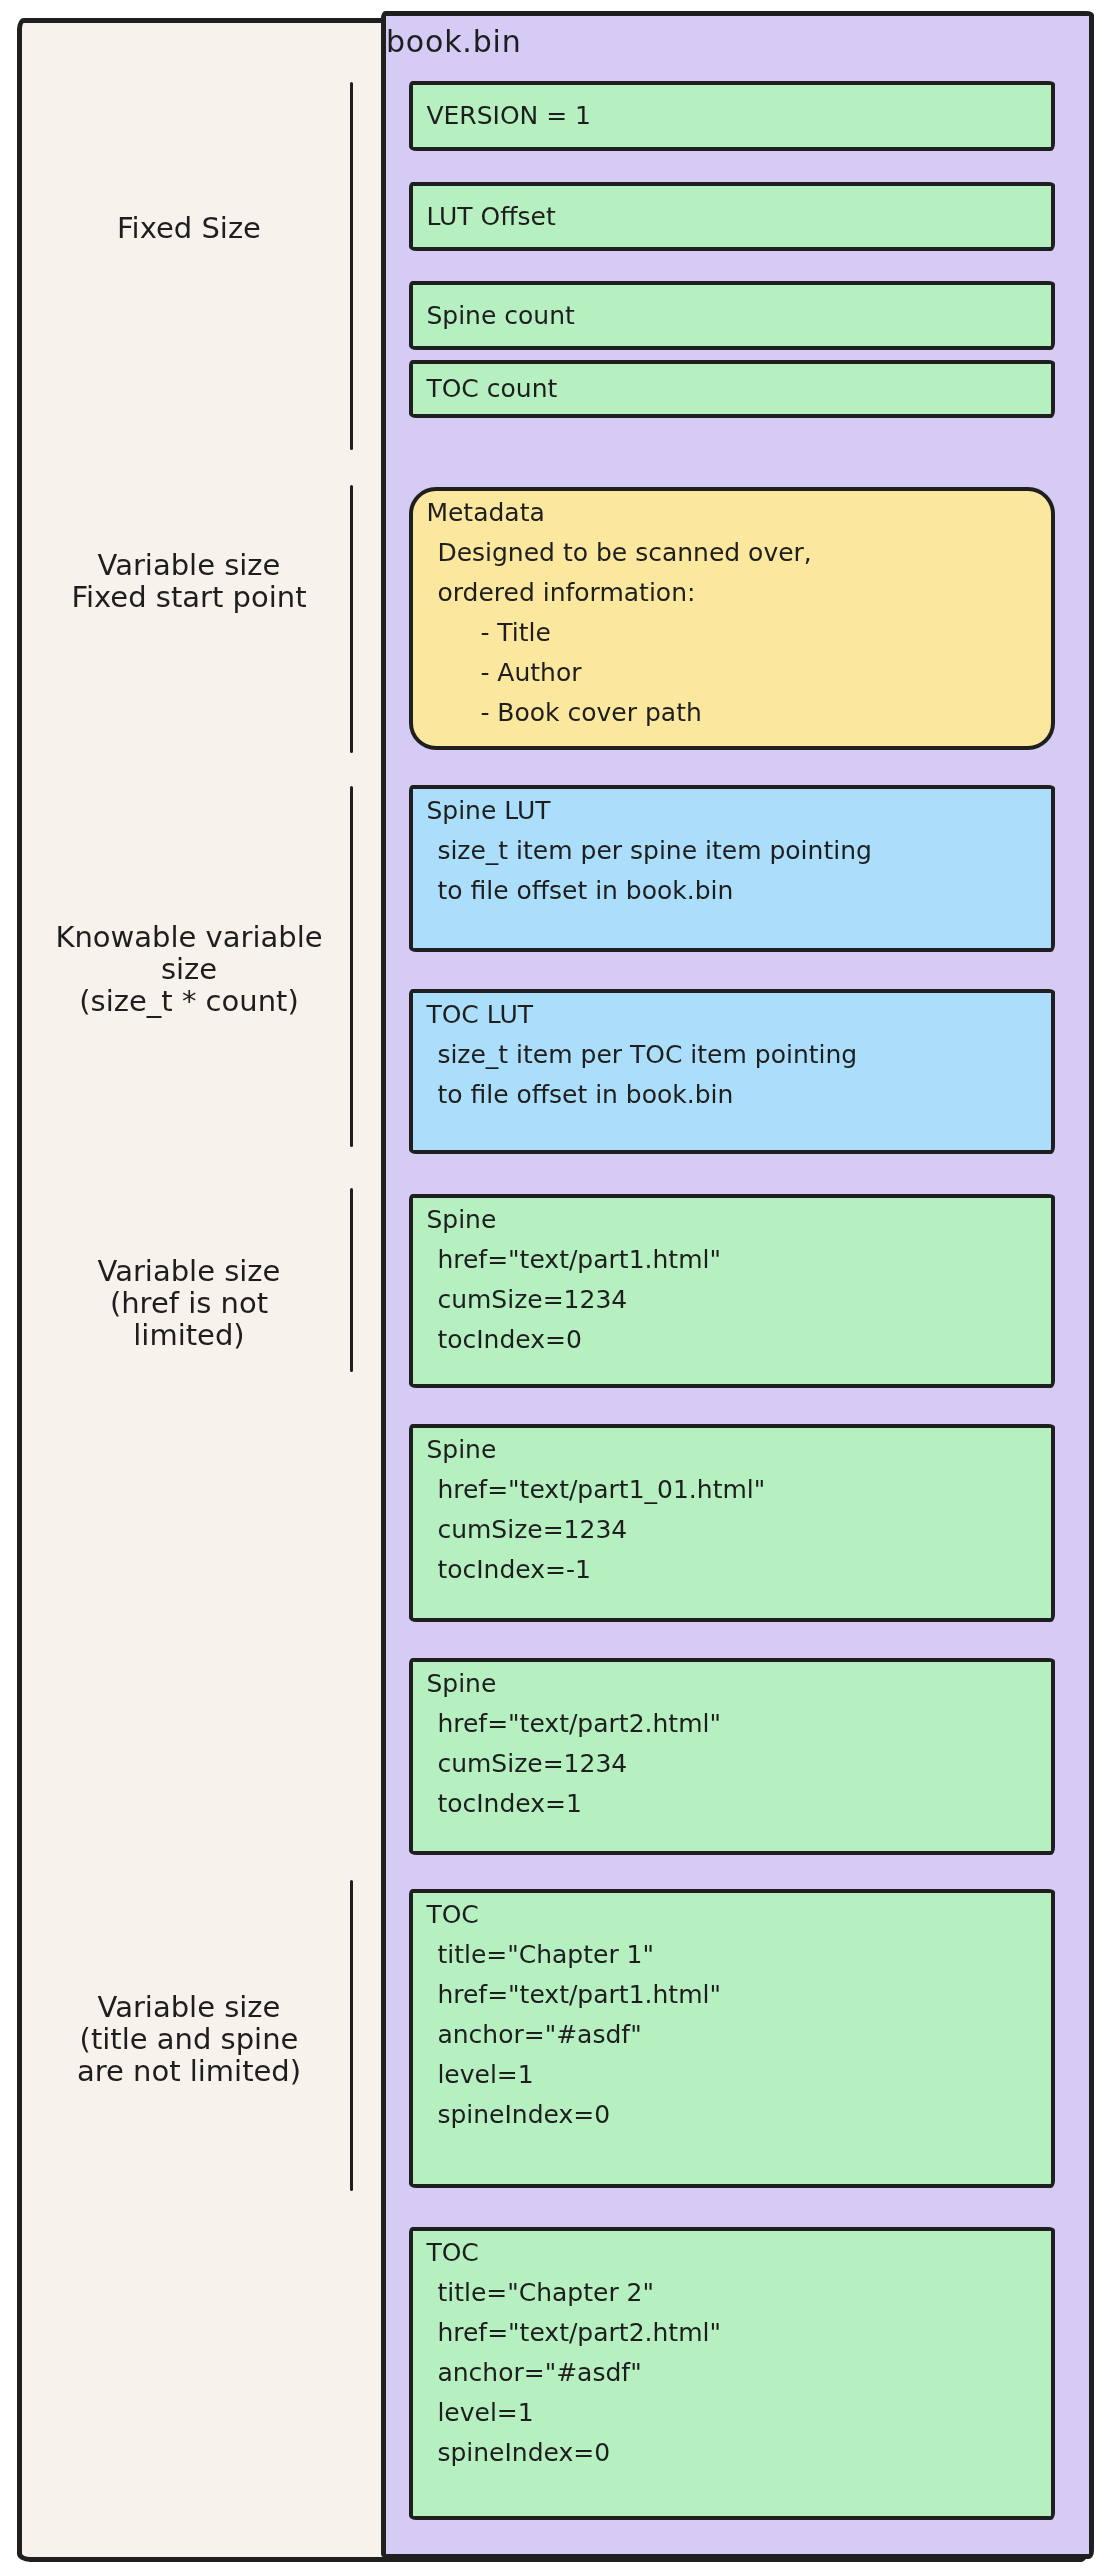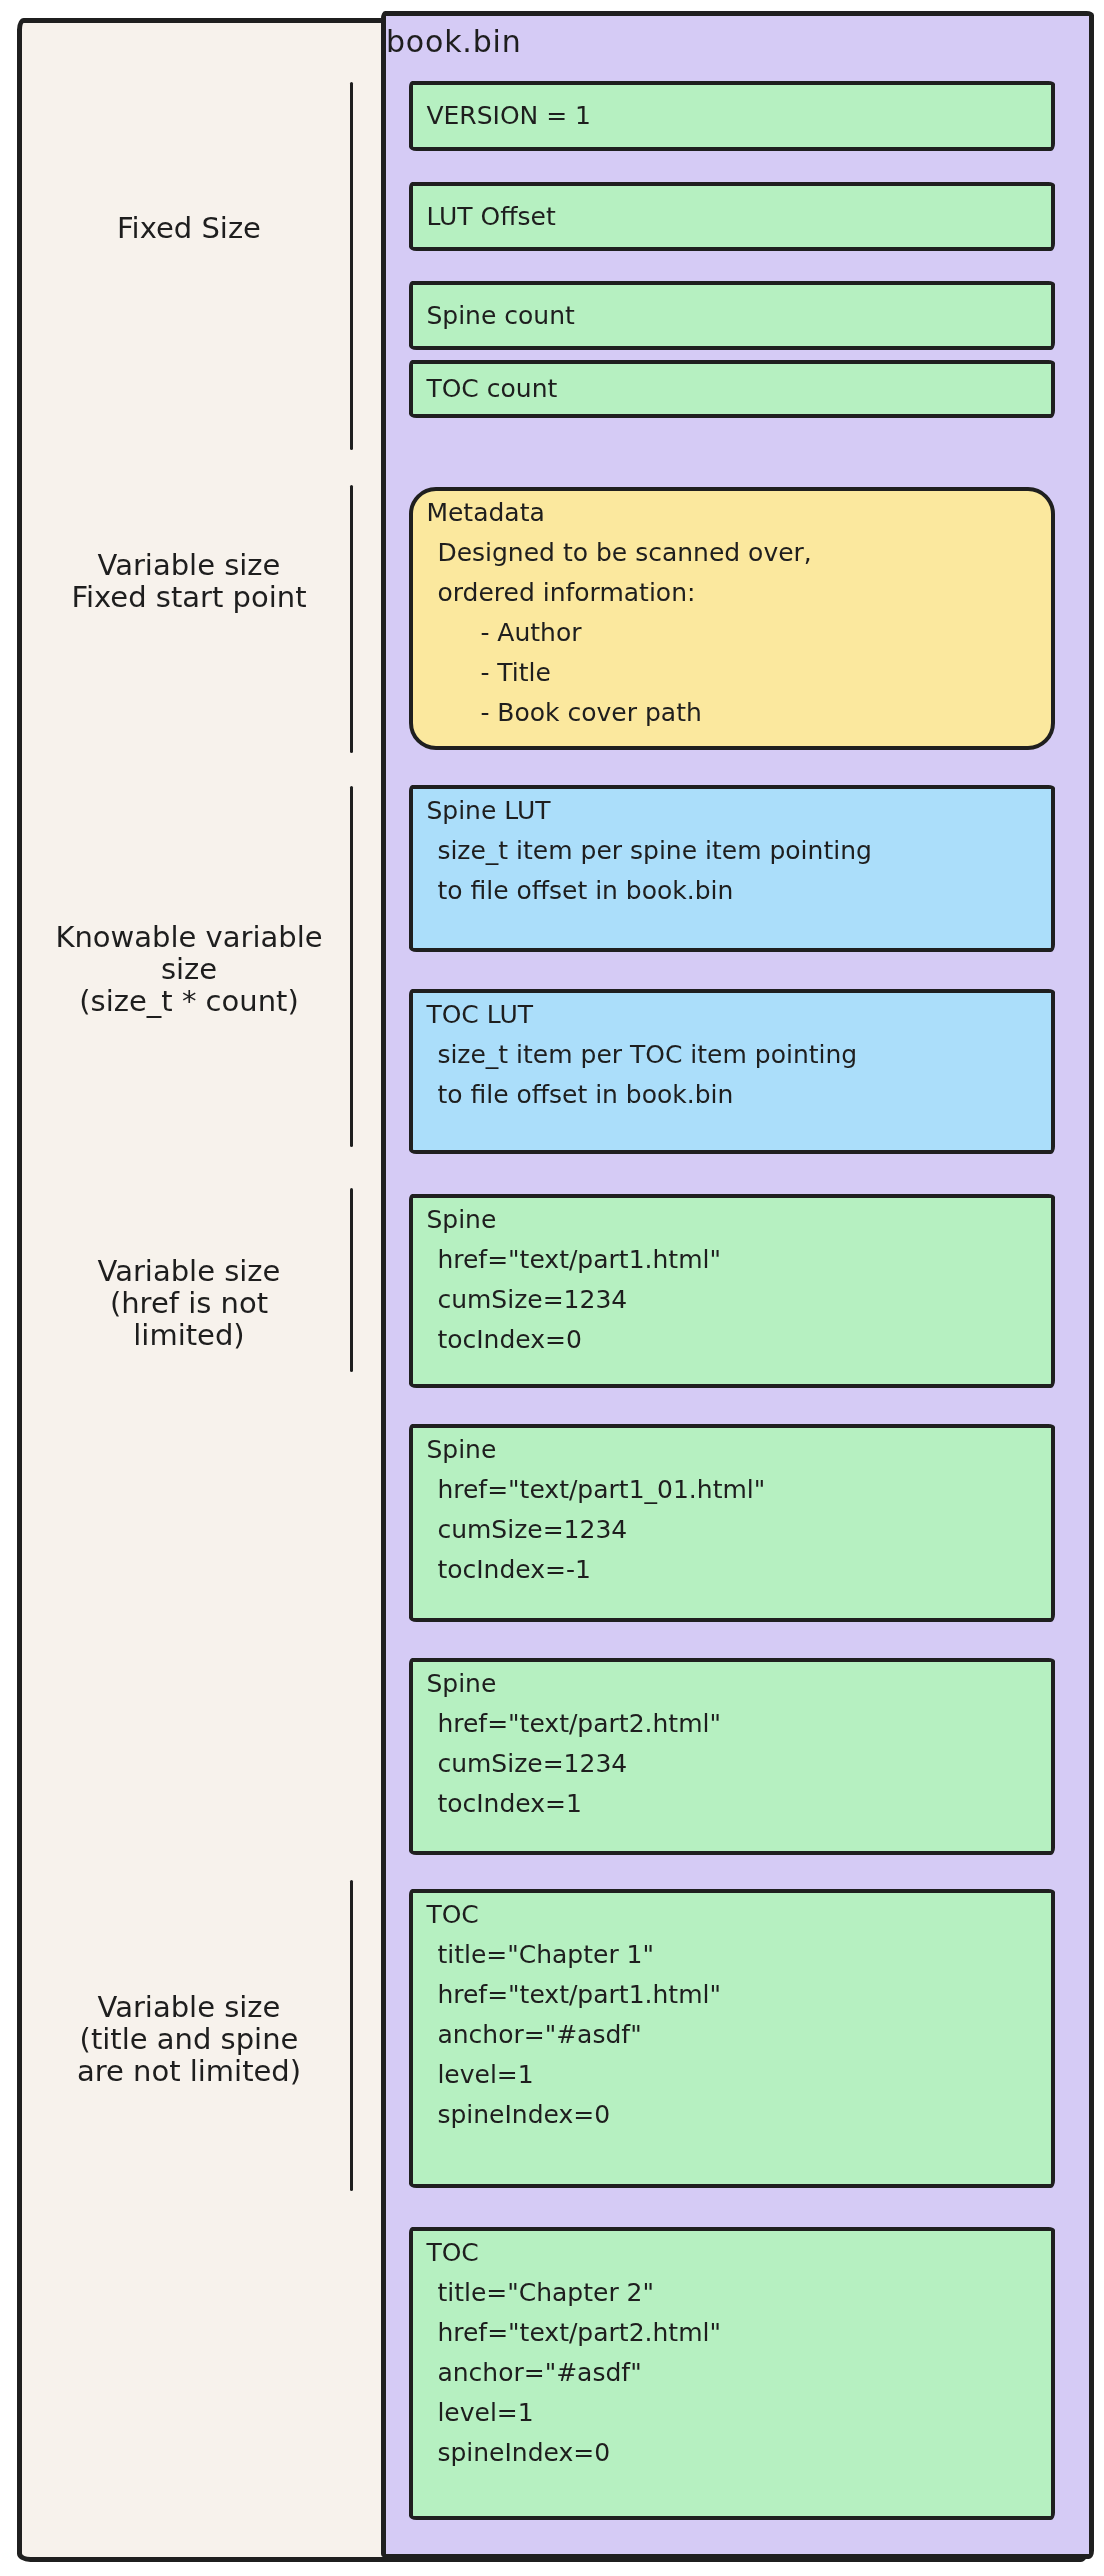--- a/index.html
+++ b/index.html
@@ -107,22 +107,22 @@
   </div>
 
   <div class="block single green" style="top:344px; height:58px;">
     <div class="line">TOC count</div>
   </div>
 
   <div class="block multi yellow" style="top:471px; height:263px;border-radius:27px;">
     <div class="line">Metadata</div>
     <div class="line ind1">Designed to be scanned over,</div>
     <div class="line ind1">ordered information:</div>
+    <div class="line ind2">- Title</div>
     <div class="line ind2">- Author</div>
-    <div class="line ind2">- Title</div>
     <div class="line ind2">- Book cover path</div>
   </div>
 
   <div class="block multi blue" style="top:769px; height:167px;">
     <div class="line">Spine LUT</div>
     <div class="line ind1">size_t item per spine item pointing</div>
     <div class="line ind1">to file offset in book.bin</div>
   </div>
 
   <div class="block multi blue" style="top:973px; height:165px;">

